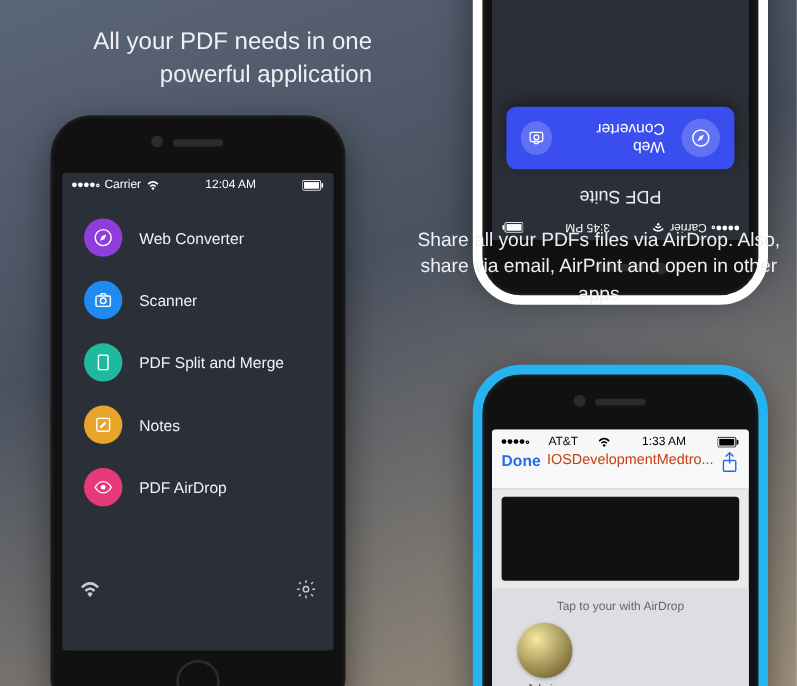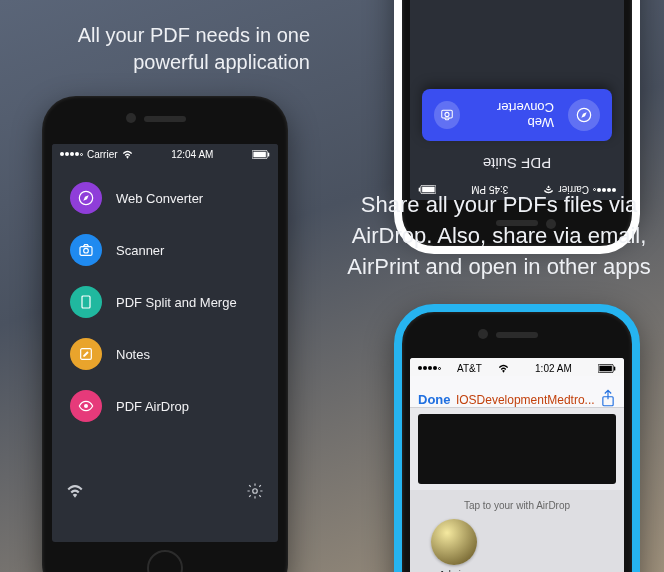--- a/index.html
+++ b/index.html
@@ -7,21 +7,21 @@
   width: 664px; height: 572px;
   font-family: -apple-system, "Helvetica Neue", Arial, sans-serif;
   background: linear-gradient(160deg, #5a6578 0%, #4a5260 40%, #a0927d 100%);
   position: relative; overflow: hidden;
   color: #e8e8ee;
 }
 .panel-left { position: absolute; left: 0; top: 0; width: 330px; height: 572px; }
 .panel-right { position: absolute; right: 0; top: 0; width: 330px; height: 572px; }
 
 .headline { font-size: 20px; font-weight: 300; line-height: 1.35; padding: 22px 20px 16px 24px; color: #eef0f4; text-align: right; }
-.headline-right { font-size: 22px; font-weight: 300; text-align: center; padding: 0 12px; color: #eef0f4; position: absolute; top: 190px; left: 0; right: 0; line-height: 1.4;}
+.headline-right { font-size: 16px; font-weight: 300; text-align: center; padding: 0 12px; color: #eef0f4; position: absolute; top: 190px; left: 0; right: 0; line-height: 1.4;}
 
 
 .phone {
   position: absolute; width: 246px; border-radius: 34px;
   background: #111; box-shadow: 0 10px 30px rgba(0,0,0,.45), inset 0 0 4px rgba(255,255,255,.15);
   padding: 48px 10px 56px 10px;
 }
 .phone .speaker { position: absolute; top: 20px; left: 50%; transform: translateX(-50%); width: 42px; height: 6px; border-radius: 4px; background: #2b2b2b; }
 .phone .speaker::before { content:""; position:absolute; left:-18px; top:-3px; width:10px;height:10px;border-radius:50%; background:#2b2b2b;}
 .phone .home { position: absolute; bottom: 12px; left: 50%; transform: translateX(-50%); width: 36px; height: 36px; border-radius: 50%; border: 2px solid #2c2c2c; }
@@ -56,21 +56,21 @@
 .menu-row + .menu-row { }
 .menu-icon { width: 32px; height: 32px; border-radius: 50%; display: flex; align-items: center; justify-content: center; flex-shrink: 0; }
 .menu-label { font-size: 13px; font-weight: 500; color: #f2f2f4; }
 
 .c-purple { background:#8f3ed9; } .c-blue { background:#1f8af0; } .c-teal { background:#20b89f; }
 .c-gray { background:#4b5560; } .c-amber { background:#e9a42c; } .c-pink { background:#e63a7a; }
 
 .bottombar { position: absolute; bottom: 0; left: 0; right: 0; height: 34px; display: flex; align-items: center; justify-content: space-between; padding: 0 14px; color:#c8cbd1;}
 
 
-.navbar { height: 32px; background: #f8f8fa; border-bottom: 1px solid #d0d0d4; display:flex; align-items:flex-end; justify-content:space-between; padding: 0 8px; font-size: 13px; }
+.navbar { height: 32px; background: #f8f8fa; border-bottom: 1px solid #d0d0d4; display:flex; align-items:flex-start; justify-content:space-between; padding: 0 8px; font-size: 13px; }
 .navbar .done { color:#1f6fe0; font-weight:600;}
 .navbar .title { color:#c2410c; font-size:12px; max-width:150px; white-space:nowrap; overflow:hidden; text-overflow:ellipsis;}
 .navbar .share-btn { color:#1f6fe0; }
 .content-dark { height: 70px; background:#111; margin:6px 8px; border-radius:3px; }
 .sheet { background:#dedee2; padding:10px 0 18px 0;}
 .sheet-hint { text-align:center; font-size:10px; color:#666; padding-bottom:8px;}
 .contact { display:flex; flex-direction:column; align-items:center; width:68px; margin-left:10px;}
 .contact .avatar { width:46px;height:46px;border-radius:50%; background: radial-gradient(circle at 35% 30%, #f5e9a0, #5a4a1a); box-shadow: 0 1px 3px rgba(0,0,0,.3); }
 .contact .name { font-size:9px; color:#222; margin-top:4px;}
 
@@ -234,21 +234,21 @@
               <i></i>
               <i></i>
               <i></i>
               <i class="off"></i>
             </span>
           <span>AT&amp;T</span>
           <svg width="11" height="9" viewBox="0 0 24 18">
               <path fill="currentColor" d="M12 18l-3-4c1-1 2-1.5 3-1.5s2 .5 3 1.5l-3 4zm-6-8c2-2 4-3 6-3s4 1 6 3l-2 2c-1.3-1.3-2.6-2-4-2s-2.7.7-4 2l-2-2zm-4-4C5 3 8 1 12 1s7 2 10 5l-2 2C17 5 14.5 4 12 4S7 5 4 8L2 6z"></path>
             </svg>
         </div>
-        <span>1:02 AM</span>
+        <span>1:33 AM</span>
         <div class="sb-right">
           <svg width="18" height="9" viewBox="0 0 26 12">
               <rect x="0" y="0" width="22" height="12" rx="2" fill="none" stroke="currentColor" stroke-width="1.2"></rect>
               <rect x="2" y="2" width="18" height="8" fill="currentColor"></rect>
               <rect x="23" y="3" width="2" height="6" rx="1" fill="currentColor"></rect>
             </svg>
         </div>
       </div>
       <div class="navbar">
         <span class="done">Done</span>

